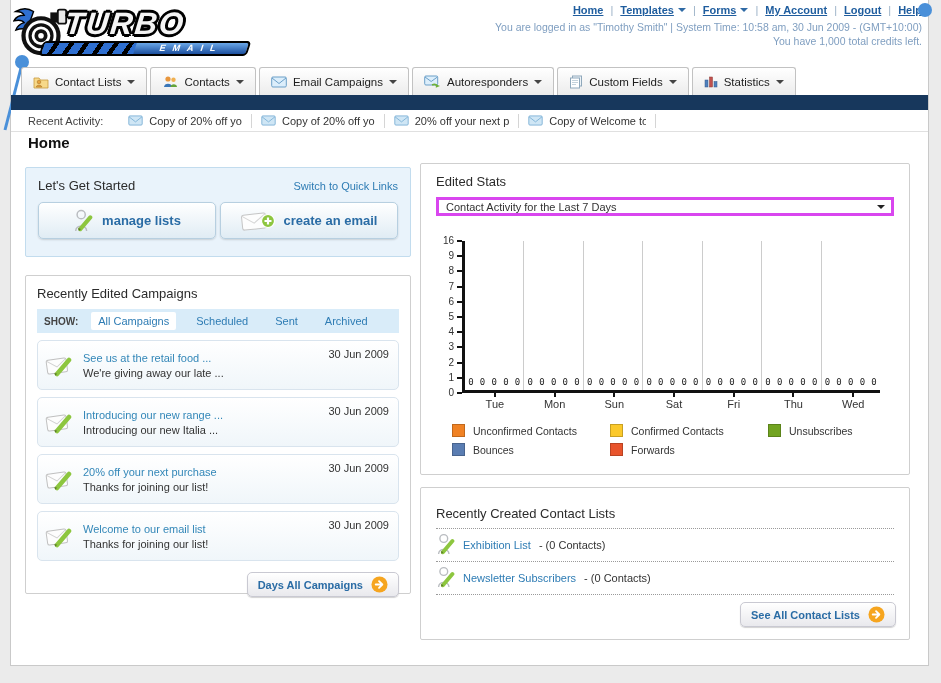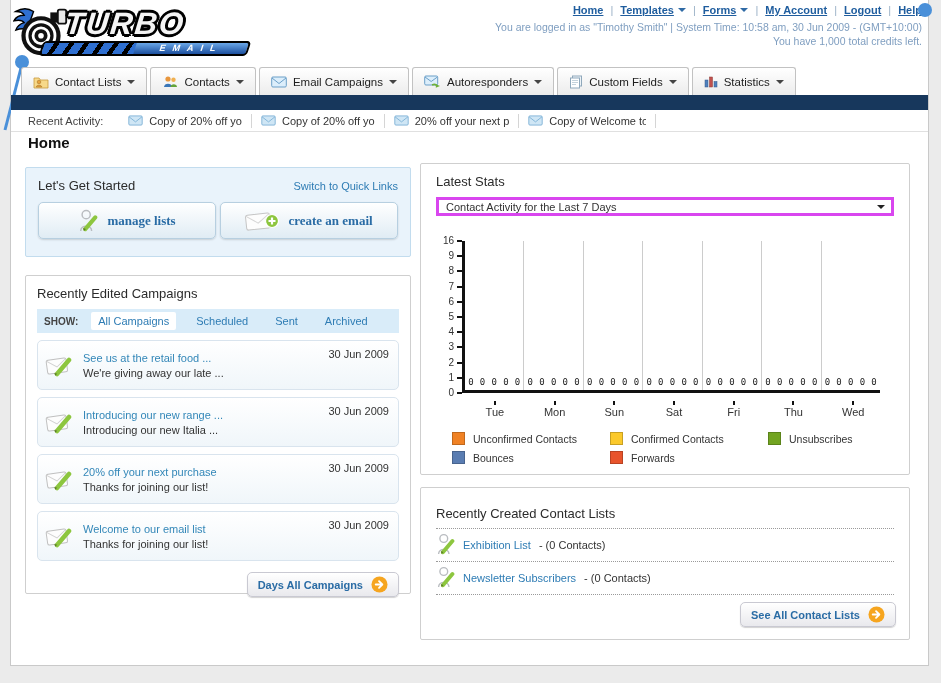--- a/index.html
+++ b/index.html
@@ -58,21 +58,21 @@
 
   
   .panel { position:absolute; background:#fff; border:1px solid #cfcfcf; border-radius:2px; }
   .panel-title { font-size:13px; color:#2b2b2b; }
 
   .p-getstarted { left:14px; top:167px; width:386px; height:90px; background:#e9f3fb;
                   border-color:#c2dcee; padding:10px 12px; }
   .gs-head { display:flex; justify-content:space-between; align-items:center; }
   .link { color:#2e7cb4; cursor:pointer; }
   .gs-switch { font-size:11px; }
-  .gs-btn-row { display:flex; gap:4px; margin-top:9px;font-family:Liberation Serif, serif; }
+  .gs-btn-row { display:flex; gap:4px; margin-top:9px; }
   .gs-btn { flex:1; height:37px; background:linear-gradient(#ffffff,#e0ecf4);
             border:1px solid #b7cfe0; border-radius:5px; box-shadow:0 1px 2px rgba(0,0,0,.15);
             display:flex; align-items:center; justify-content:center; gap:9px;
             color:#2a6ca5; font-weight:bold; font-size:13px; cursor:pointer; }
 
   .p-campaigns { left:14px; top:275px; width:386px; height:319px; padding:10px 11px; }
   .show-bar { display:flex; align-items:center; margin-top:8px; height:24px; background:#d9ecf9;
               padding:0 7px; gap:13px; }
   .show-label { font-size:10px; font-weight:bold; color:#444; }
   .filter { font-size:11px; color:#2e7cb4; cursor:pointer; padding:3px 7px; }
@@ -99,21 +99,21 @@
   .chart { margin-top:25px; display:flex; }
   .y-axis { position:relative; width:26px; height:152px; }
   .y-label { position:absolute; right:8px; font-size:10px; color:#333; }
   .y-tick { position:absolute; right:0; width:5px; height:2px; background:#111; }
   .plot { position:relative; width:418px; height:152px; border-left:3px solid #111;
           border-bottom:3px solid #111; display:flex; }
   .group { flex:1; display:flex; align-items:flex-end; justify-content:space-around;
            padding-bottom:3px; }
   .group:not(:last-child) { border-right:1px solid #ccc; }
   .zero { font-size:9px; color:#222; font-family:"DejaVu Sans Mono", monospace; }
-  .x-row { margin-left:29px; width:418px; display:flex;margin-top:8px; }
+  .x-row { margin-left:29px; width:418px; display:flex; }
   .x-cell { flex:1; text-align:center; }
   .x-tick { width:2px; height:4px; background:#111; margin:0 auto; }
   .x-label { font-size:11px; color:#333; margin-top:1px; }
 
   .legend { display:grid; grid-template-columns:158px 158px auto; row-gap:6px;
             margin:14px 0 0 16px; }
   .legend-item { display:flex; align-items:center; gap:8px; }
   .swatch { width:13px; height:13px; border:1px solid rgba(0,0,0,.2); }
   .legend-label { font-size:10.5px; color:#333; }
 
@@ -376,21 +376,21 @@
         <span>Days All Campaigns</span>
         <svg viewBox="0 0 18 18" width="17" height="17">
           <circle cx="9" cy="9" r="8.5" fill="#f6a51f"></circle>
           <path d="M5 9 h6 M8.5 5.5 L12 9 L8.5 12.5" stroke="#fff" stroke-width="2" fill="none" stroke-linecap="round" stroke-linejoin="round"></path>
         </svg>
       </span>
     </div>
   </div>
 
   <div class="panel p-stats">
-    <div class="panel-title">Latest Stats</div>
+    <div class="panel-title">Edited Stats</div>
     <div class="dropdown">
       <span>Contact Activity for the Last 7 Days</span>
       <span class="caret"></span>
     </div>
 
     <div class="chart">
       <div class="y-axis">
           <div class="y-label" style="top: -6px;">16</div>
           <div class="y-tick" style="top: -1px;"></div>
           <div class="y-label" style="top: 9.2px;">9</div>

